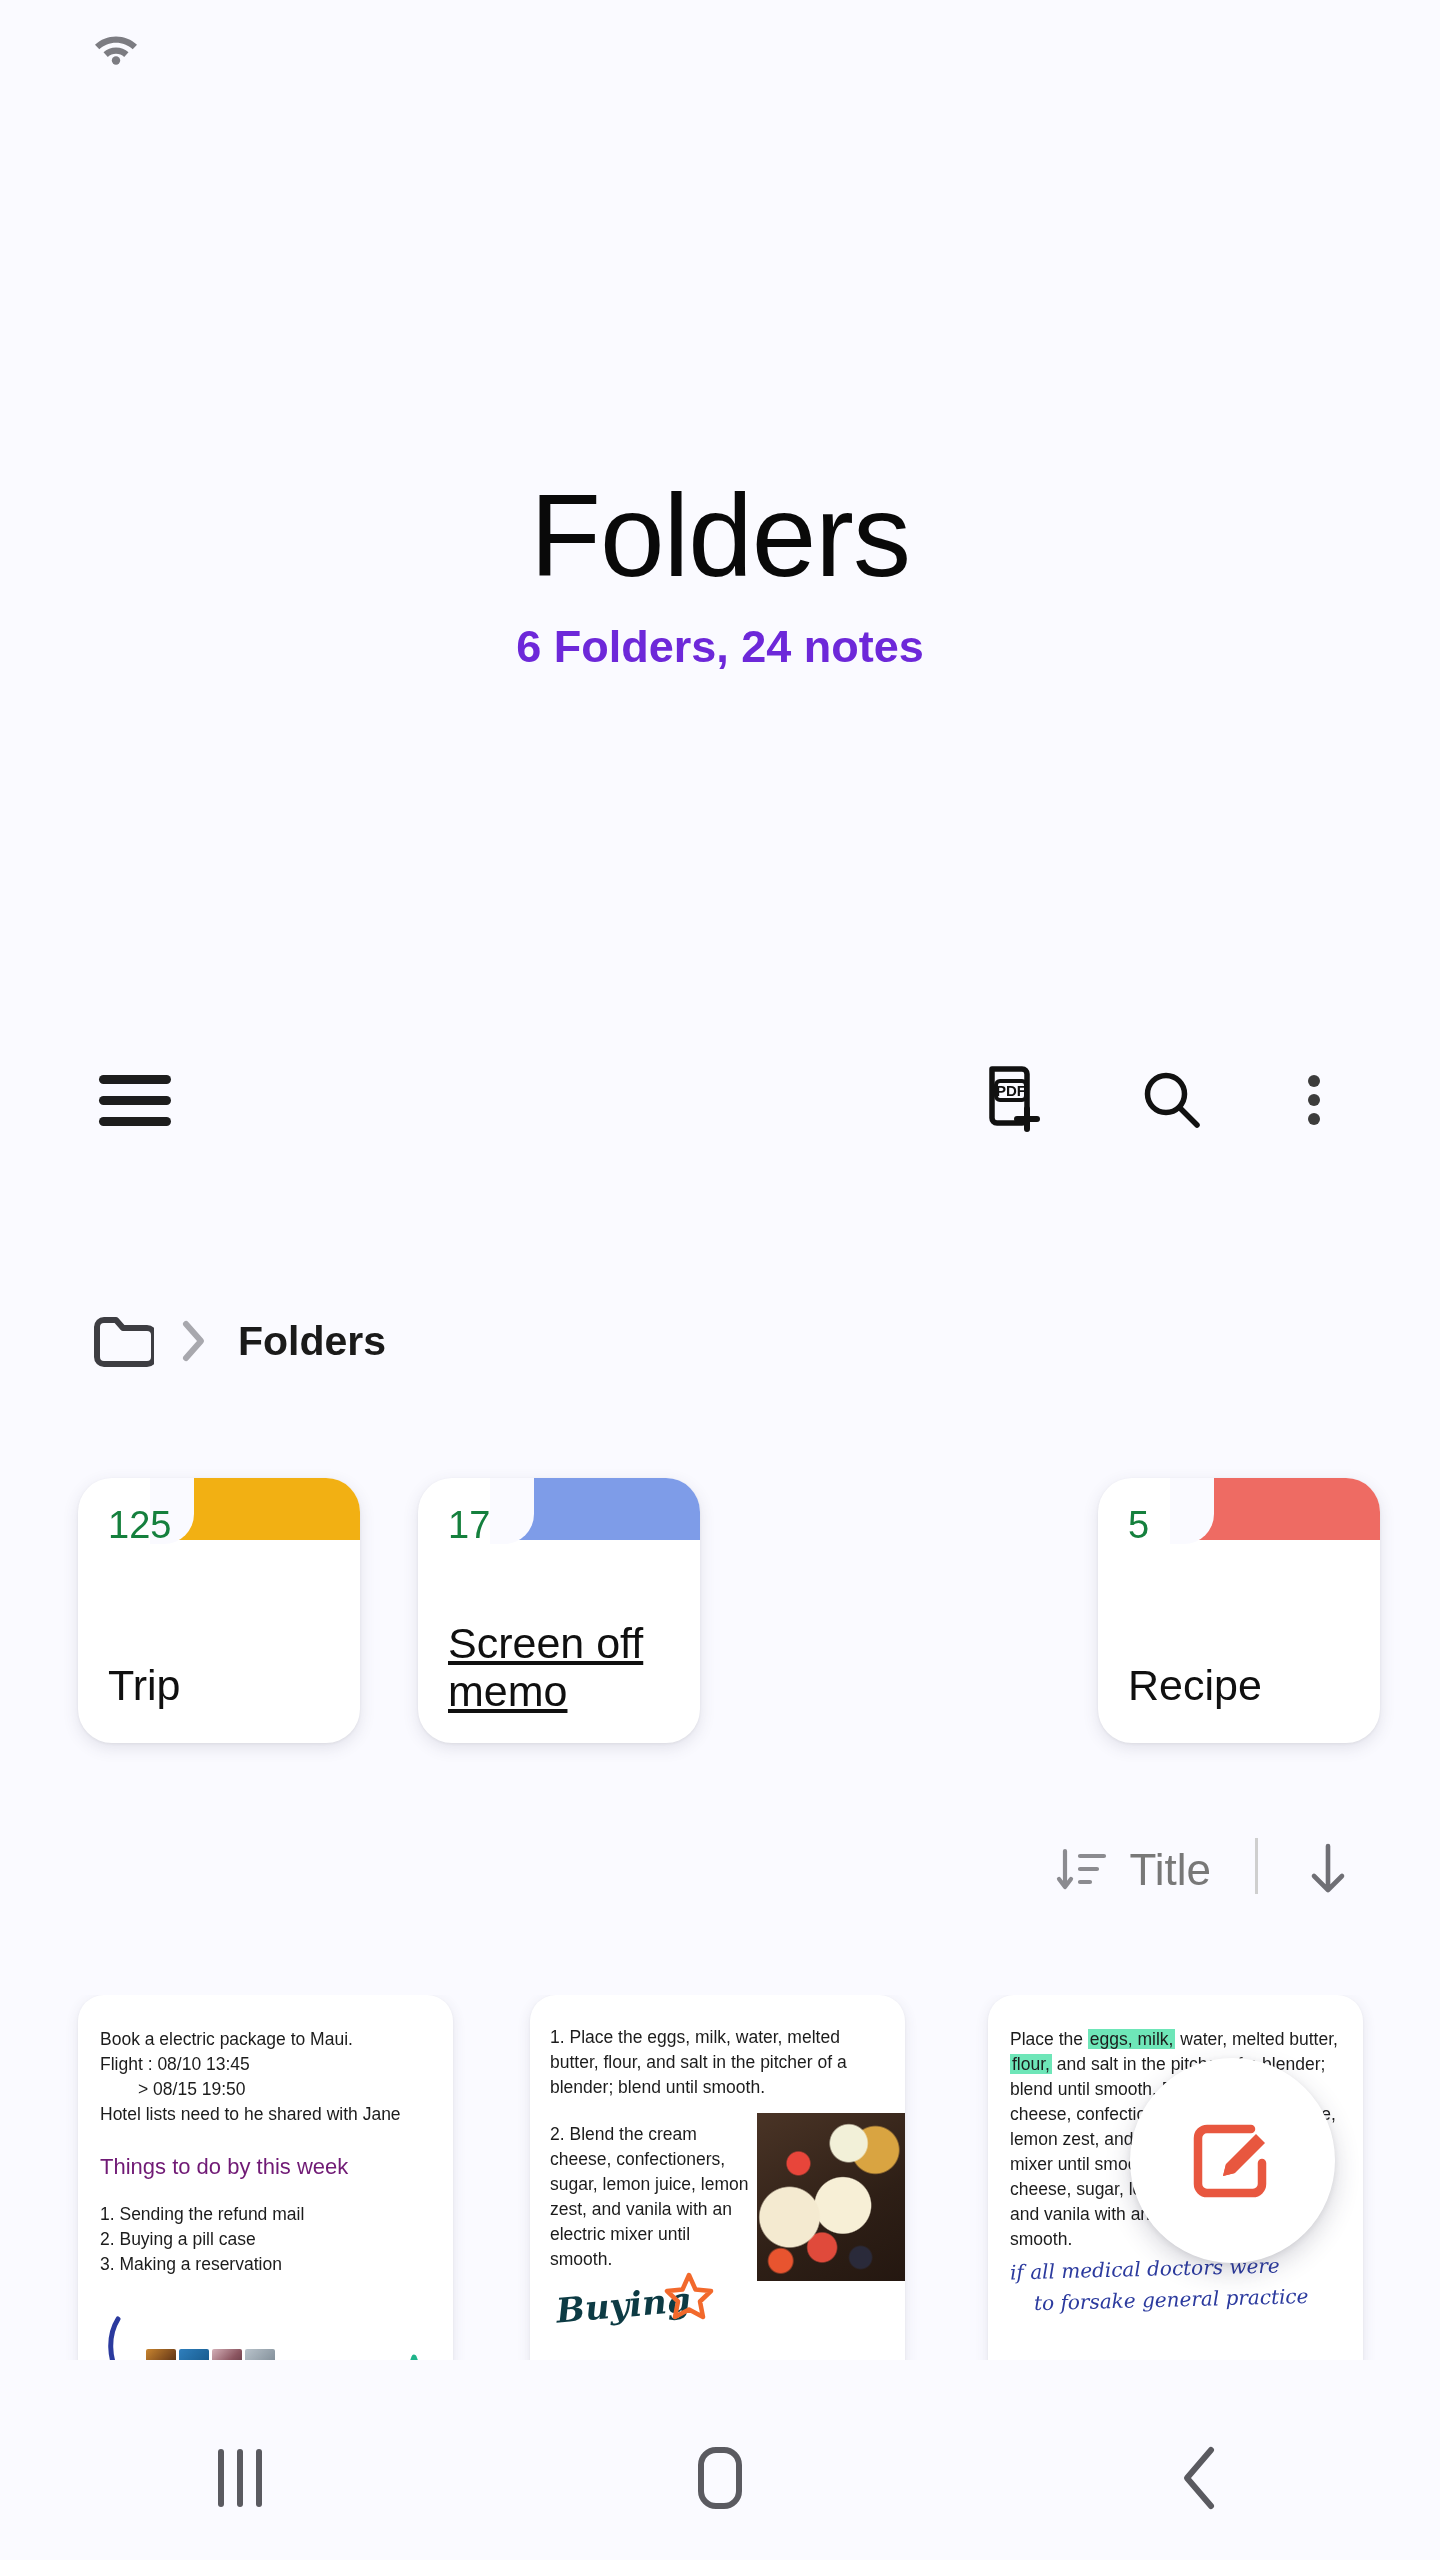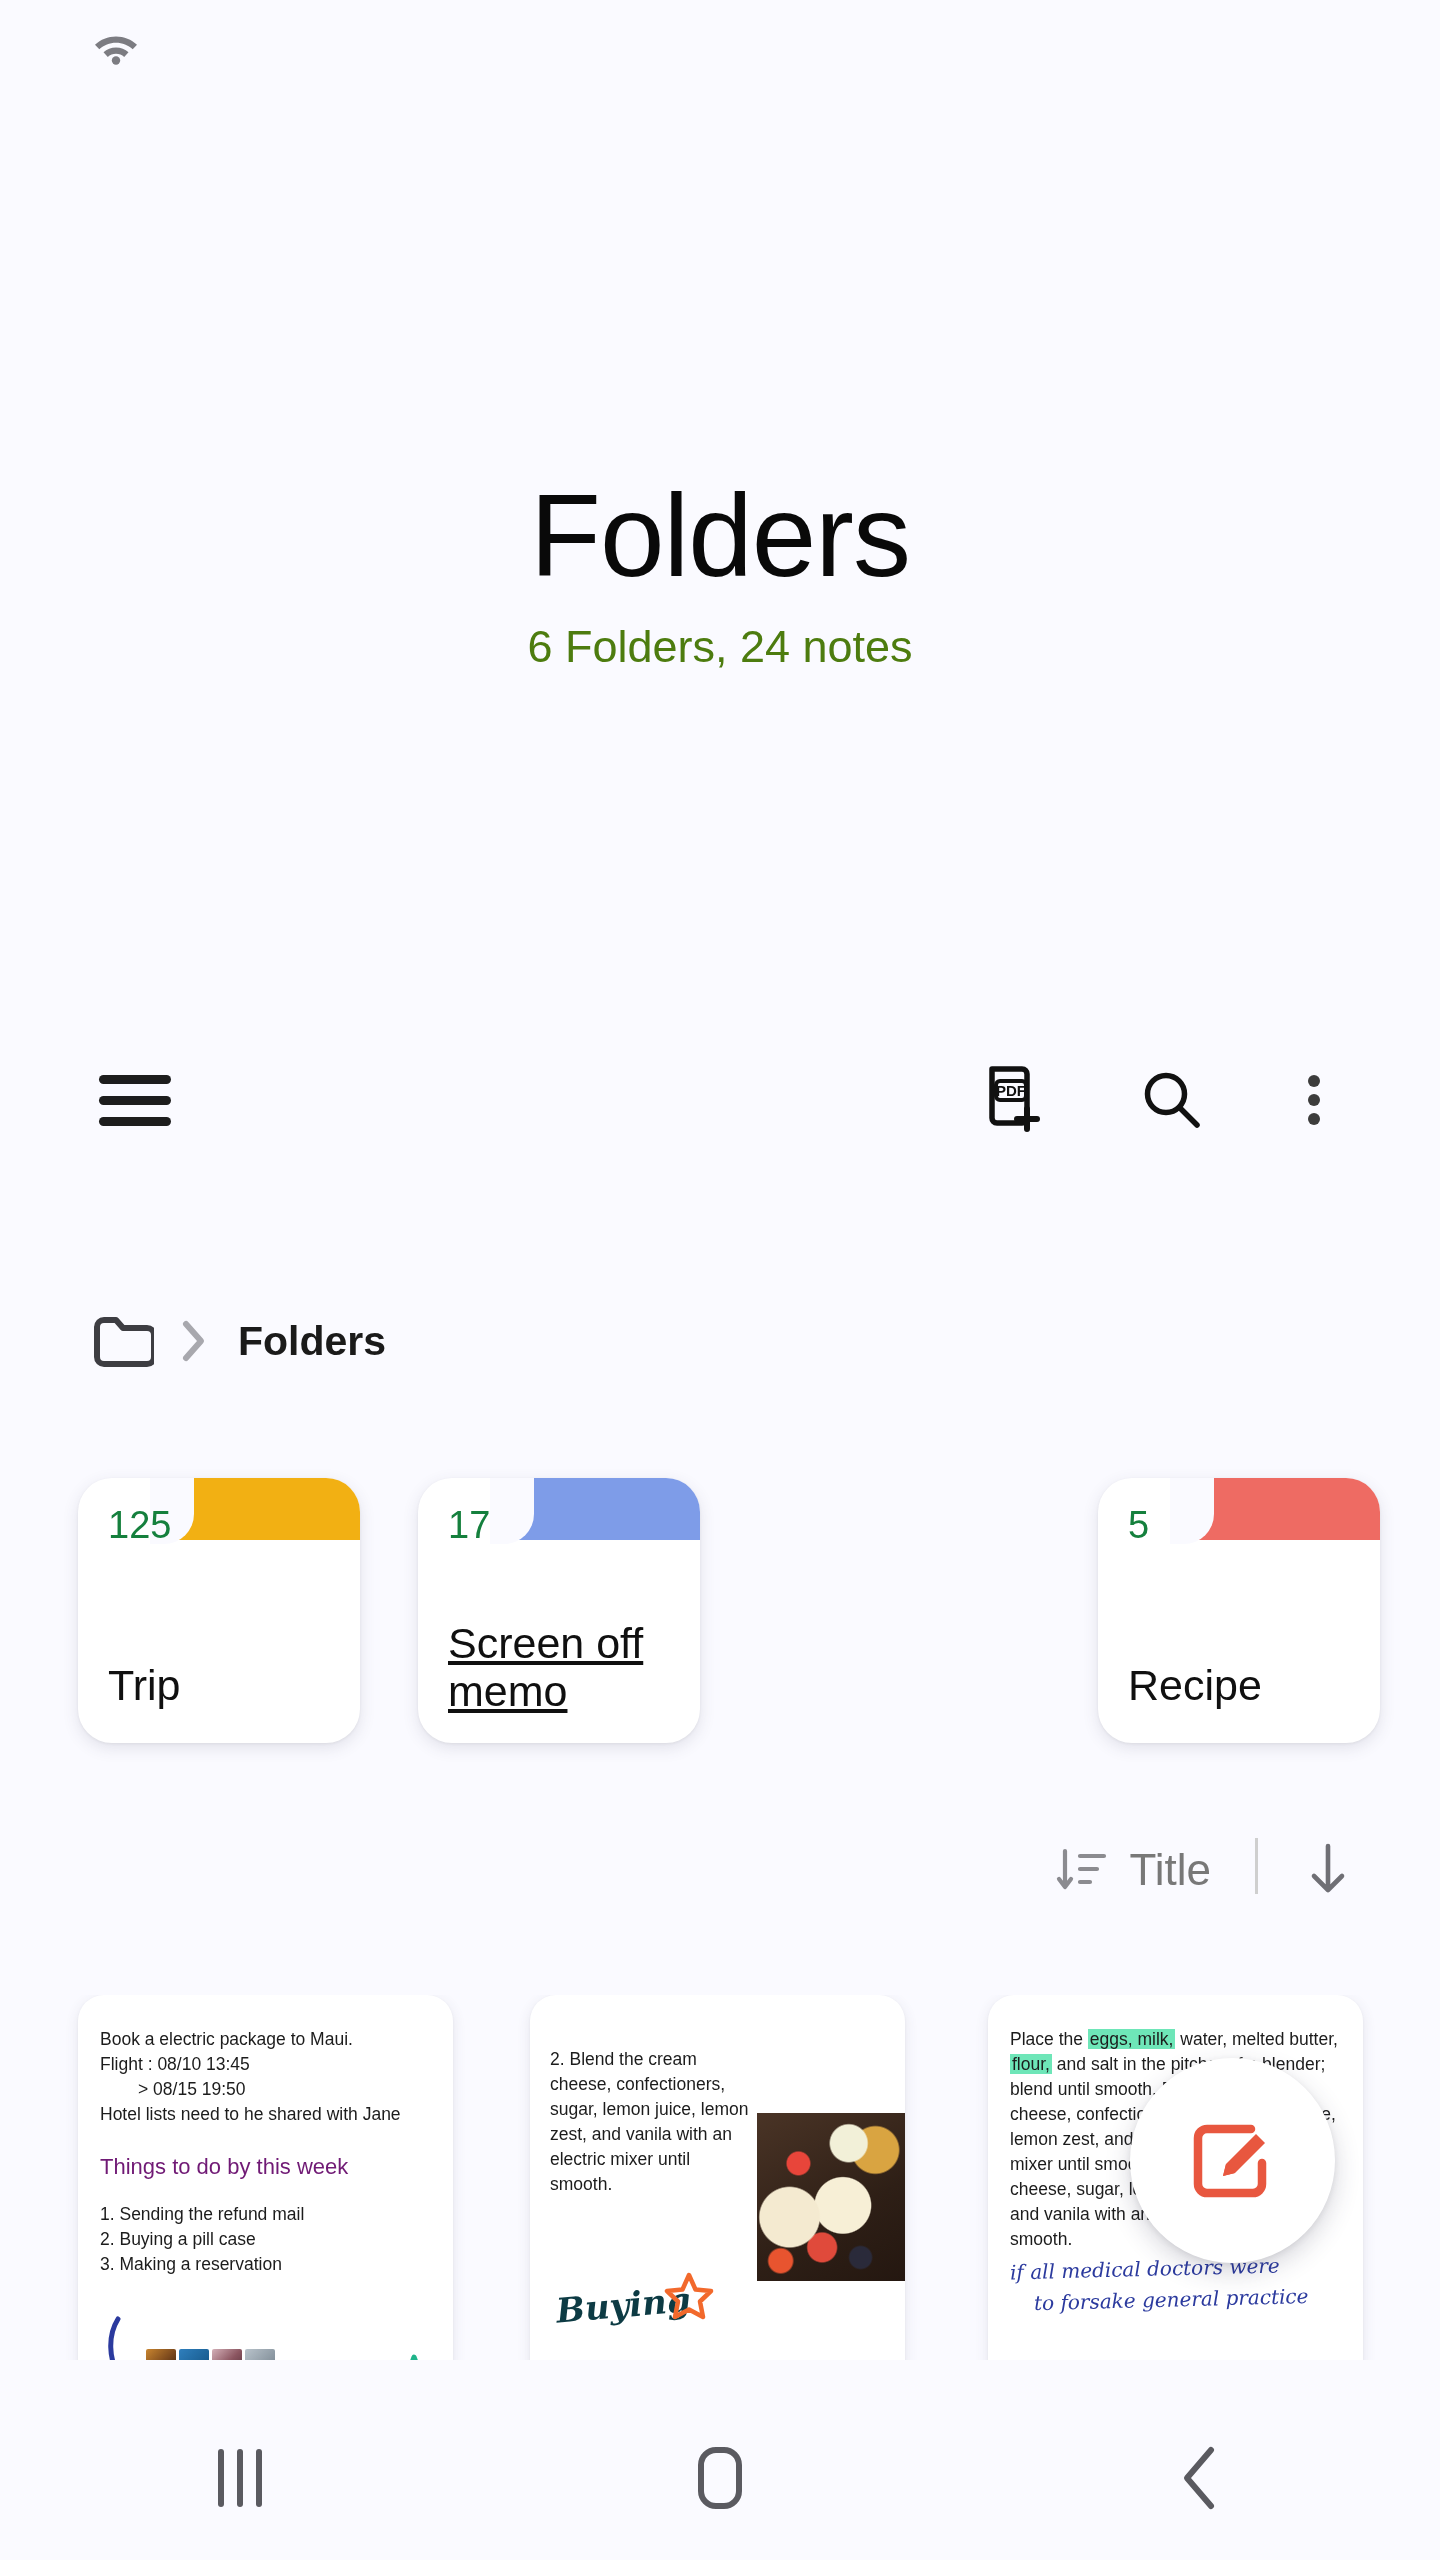--- a/index.html
+++ b/index.html
@@ -30,21 +30,21 @@
   .bigtitle-wrap {
     position: absolute; top: 470px; left: 0; width: 1440px;
     text-align: center;
   }
   .bigtitle {
     font-size: 116px; font-weight: 400; color: #090909;
     letter-spacing: -1px; line-height: 1.15;
   }
   .subtitle {
     margin-top: 18px;
-    font-size: 45px; font-weight: 400; color: #4d7c0f;
+    font-size: 45px; font-weight: 700; color: #6d28d9;
   }
 
   
   .actionbar {
     position: absolute; top: 995px; left: 0;
     width: 1440px; height: 180px; margin-left: 7px;
   }
   .ab-btn {
     position: absolute; display: flex;
     align-items: center; justify-content: center;
@@ -369,20 +369,21 @@
       <div class="thumbstrip">
         <span class="thumb t1"></span>
           <span class="thumb t2"></span>
         <span class="thumb t3"></span>
           <span class="thumb t4"></span>
       </div>
     </div>
 
     <div class="note-card nc2">
       <div class="nc2-flow">
+        <div class="nt">1. Place the eggs, milk, water, melted butter, flour, and salt in the pitcher of a blender; blend until smooth.</div>
         <div class="nt nc2-text-narrow" style="margin-top:22px">2. Blend the cream cheese, confectioners, sugar, lemon juice, lemon zest, and vanila with an electric mixer until smooth.</div>
         <div class="nc2-img"></div>
       </div>
       <div style="position:absolute;left:26px;top:290px;">
         <span class="handwrite-teal">Buying</span>
         <svg width="50" height="50" viewBox="0 0 50 50" style="position:absolute;left:108px;top:-14px">
           <path d="M25 4l6.5 14.5L47 20l-11 10.5L39 46l-14-7.5L11 46l3-15.5L3 20l15.5-1.5z" fill="none" stroke="#f2692c" stroke-width="4.5" stroke-linejoin="round"></path>
         </svg>
       </div>
     </div>

